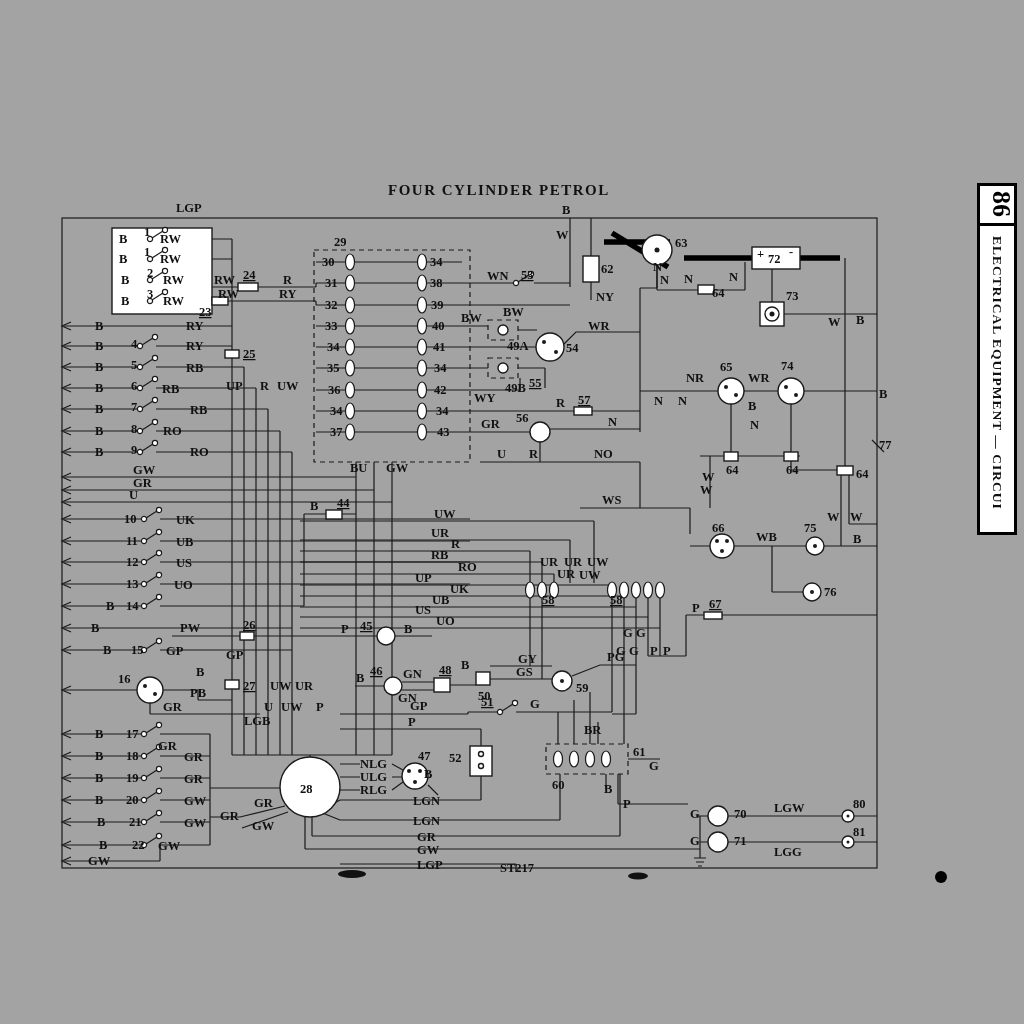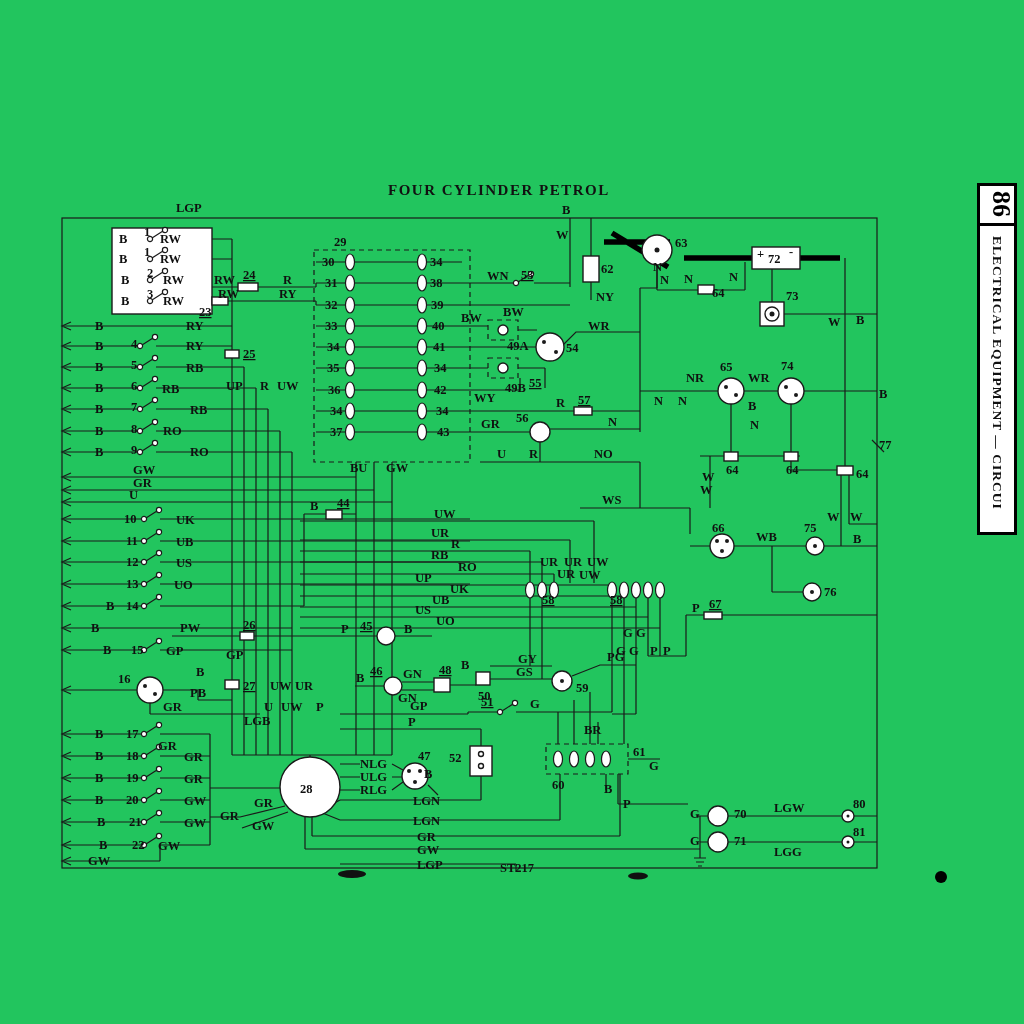--- a/index.html
+++ b/index.html
@@ -1,17 +1,17 @@
 <!DOCTYPE html>
 <html><head>
 <meta charset="utf-8">
 <style>
   html,body{margin:0;padding:0;background:#fff;}
   body{width:1024px;height:1024px;font-family:"Liberation Serif",serif;}
-  .sheet{position:relative;width:1024px;height:1024px;background:#22c55e;overflow:hidden;}
+  .sheet{position:relative;width:1024px;height:1024px;background:#a3a3a3;overflow:hidden;}
   svg{position:absolute;left:0;top:0;}
   .title{position:absolute;left:388px;top:182px;font-weight:700;font-size:15px;
          letter-spacing:1.5px;color:#111;white-space:nowrap;}
   .sidebar{position:absolute;left:977px;top:183px;width:40px;height:352px;
            border:3px solid #000;box-sizing:border-box;display:flex;flex-direction:column;
            align-items:center;overflow:hidden;background:#fff;}
   .sidebar .page{writing-mode:vertical-rl;font-weight:700;font-size:26px;line-height:1;
                  padding:5px 0 6px;border-bottom:3px solid #000;width:100%;text-align:center;}
   .sidebar .head{writing-mode:vertical-rl;font-weight:700;font-size:13.5px;letter-spacing:1px;
                  padding-top:10px;white-space:nowrap;color:#111;}

